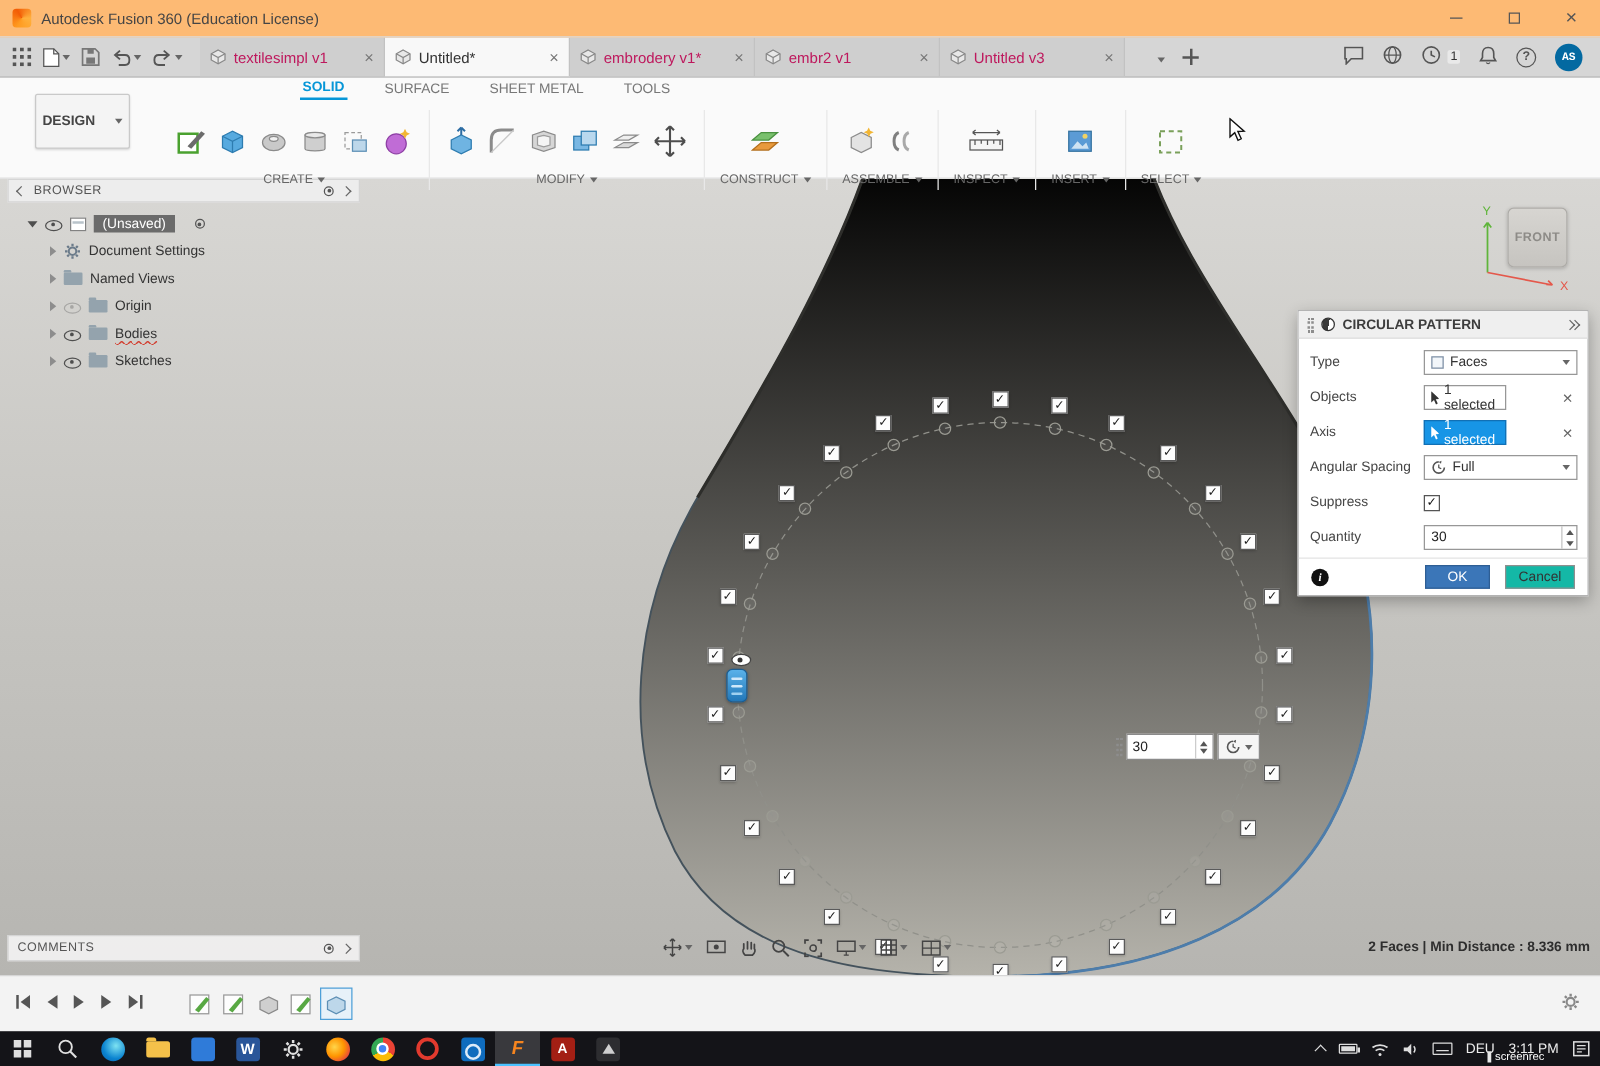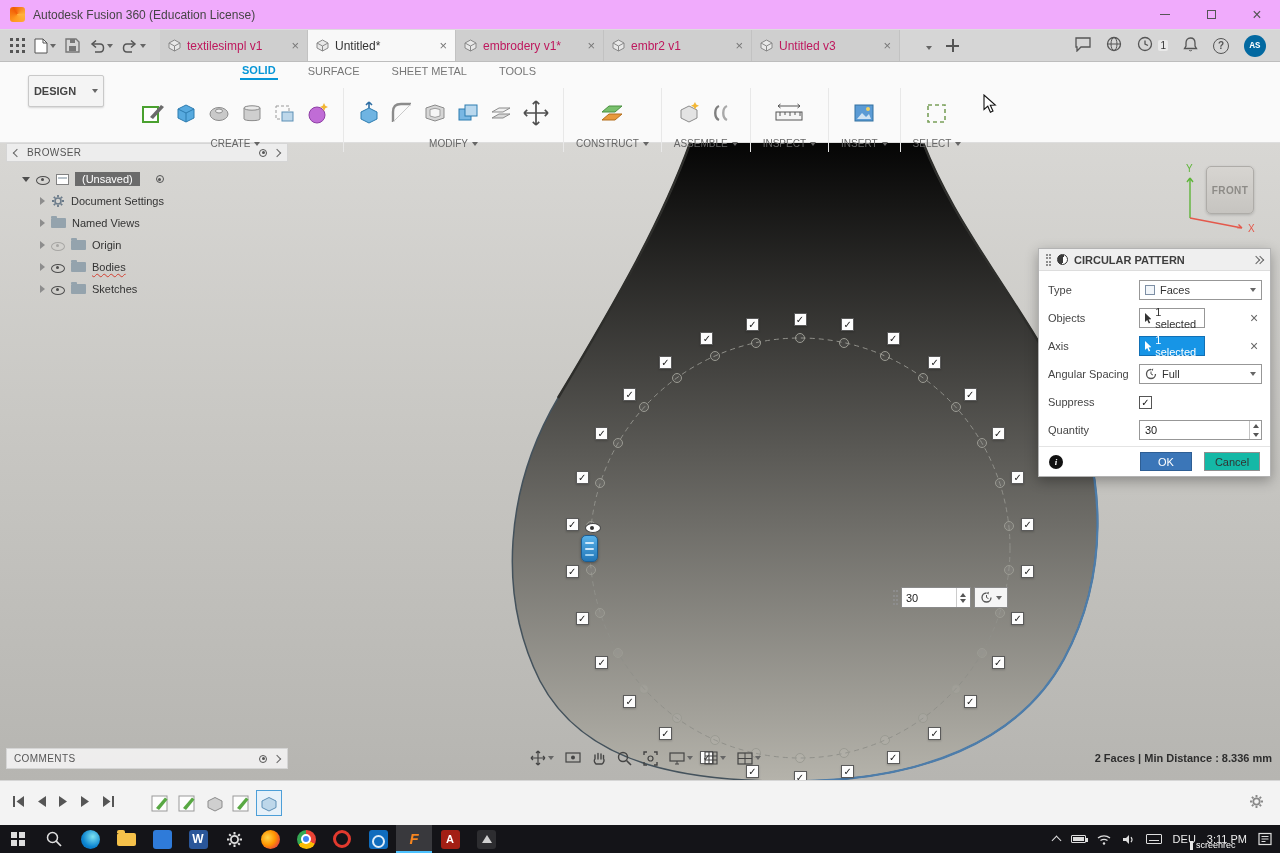--- a/index.html
+++ b/index.html
@@ -1,20 +1,20 @@
 <!DOCTYPE html>
 <html><head>
 <meta charset="utf-8">
 <style>
 *{margin:0;padding:0;box-sizing:border-box;font-family:"Liberation Sans","DejaVu Sans",sans-serif;}
 html,body{width:1280px;height:853px;overflow:hidden;}
 body{position:relative;background:#c9c8c5;font-size:12px;color:#333;}
 
 
-.titlebar{position:absolute;top:0;left:0;width:1280px;height:30px;background:#f0abfc;border-bottom:1px solid #dcdcdc;display:flex;align-items:center;gap:8px;padding-left:10px;z-index:60;}
+.titlebar{position:absolute;top:0;left:0;width:1280px;height:30px;background:#fdba74;border-bottom:1px solid #dcdcdc;display:flex;align-items:center;gap:8px;padding-left:10px;z-index:60;}
 .fusion-logo{width:15px;height:15px;border-radius:3px;background:conic-gradient(from 210deg,#ff9a1f,#f25c05,#ffb13d,#ff9a1f);}
 .titlebar-title{font-size:12px;color:#454545;}
 .win-controls{margin-left:auto;display:flex;height:100%;}
 .win-btn{width:46px;display:flex;align-items:center;justify-content:center;color:#555;}
 .min-bar{width:10px;height:1px;background:#555;}
 .max-box{width:9px;height:9px;border:1px solid #555;}
 .close-x::before{content:"×";font-size:16px;color:#555;}
 
 
 .appbar{position:absolute;top:30px;left:0;width:1280px;height:32px;background:#d6d6d6;border-bottom:1px solid #bdbdbd;display:flex;align-items:stretch;z-index:59;}
@@ -34,21 +34,21 @@
 .job-badge{font-size:10px;color:#333;margin-left:-10px;background:#e9e9e9;border-radius:2px;padding:0 2px;}
 .help-circ{width:16px;height:16px;border:1.4px solid #555;border-radius:50%;display:flex;align-items:center;justify-content:center;font-size:10px;font-weight:bold;color:#555;}
 .help-circ::before{content:"?";}
 .avatar{width:22px;height:22px;border-radius:50%;background:#0369a1;color:#fff;display:flex;align-items:center;justify-content:center;font-size:9px;font-weight:bold;font-family:Liberation Mono, monospace;}
 
 
 .ribbon{position:absolute;top:62px;left:0;width:1280px;height:81px;background:#fafafa;border-bottom:1px solid #dedede;z-index:58;}
 .ribbon-tabs{position:absolute;left:240px;top:1px;display:flex;gap:28px;height:17px;align-items:center;}
 .ribbon-tab{font-size:11px;color:#777;padding:1px 2px 2px;}
 .ribbon-tab.active{color:#0696d7;font-weight:bold;border-bottom:2px solid #0696d7;}
-.workspace-btn{position:absolute;left:28px;top:13px;width:76px;height:32px;background:#f4f4f4;border:1px solid #c9c9c9;border-radius:2px;display:flex;align-items:center;justify-content:center;gap:16px;font-size:11px;font-weight:bold;color:#444;box-shadow:0 1px 2px rgba(0,0,0,.15);}
+.workspace-btn{position:absolute;left:28px;top:13px;width:76px;height:44px;background:#f4f4f4;border:1px solid #c9c9c9;border-radius:2px;display:flex;align-items:center;justify-content:center;gap:16px;font-size:11px;font-weight:bold;color:#444;box-shadow:0 1px 2px rgba(0,0,0,.15);}
 .groups{position:absolute;left:128px;top:26px;display:flex;height:64px;}
 .tool-group{display:flex;flex-direction:column;align-items:center;justify-content:space-between;padding:2px 12px 3px;border-right:1px solid #e8e8e8;}
 .group-icons{display:flex;align-items:center;gap:7px;height:46px;}
 .group-label{display:flex;align-items:center;gap:4px;font-size:10px;color:#666;}
 .tool-btn{display:flex;align-items:center;justify-content:center;}
 
 
 .caret{width:0;height:0;border-left:3.5px solid transparent;border-right:3.5px solid transparent;border-top:4px solid #666;display:inline-block;}
 .tri-down{width:0;height:0;border-left:4.5px solid transparent;border-right:4.5px solid transparent;border-top:5.5px solid #4e4e4e;}
 .tri-right{width:0;height:0;border-top:4px solid transparent;border-bottom:4px solid transparent;border-left:5px solid #8d8d8d;}

